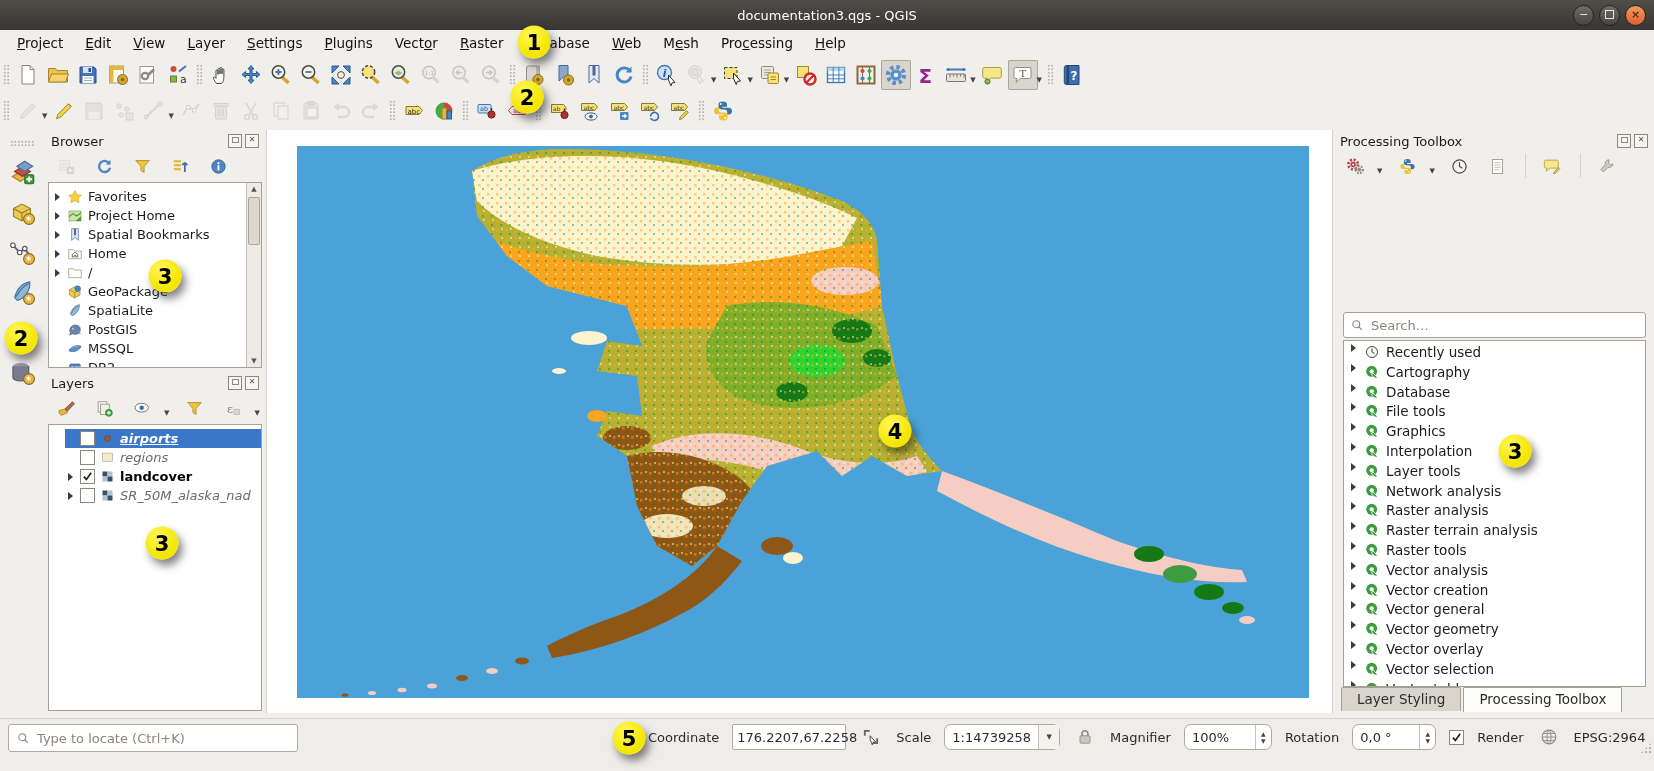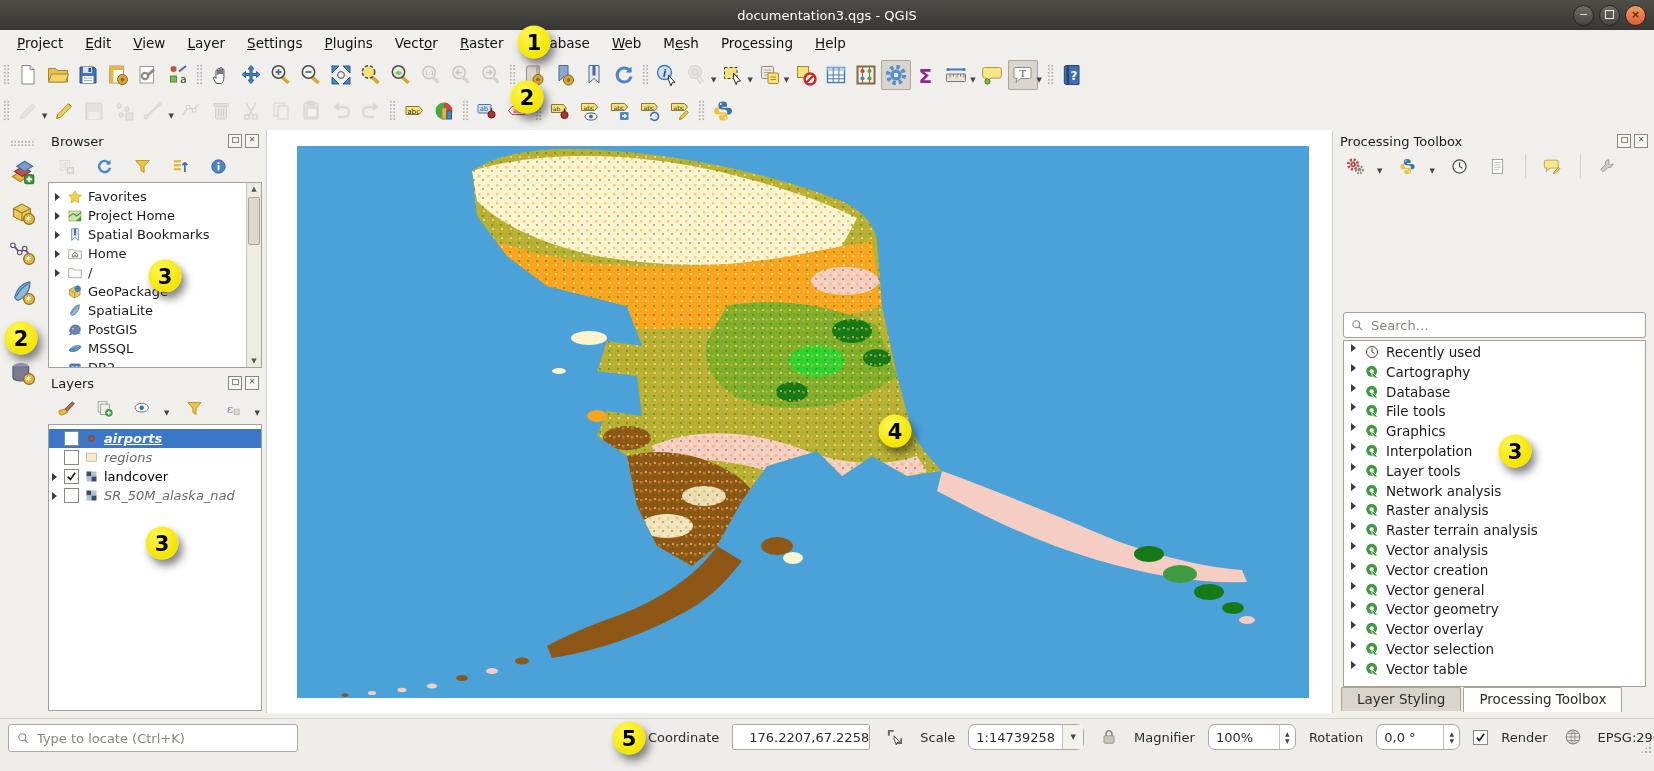--- a/index.html
+++ b/index.html
@@ -55,38 +55,38 @@
   .vscroll .dn{position:absolute;bottom:2px;left:0;right:0}
   .layers-panel{left:44px;top:372px;width:222px;height:341px}
   .layers-panel .tree{top:52px;bottom:2px}
   .layer-row{display:flex;align-items:center;height:19px;font-size:13px;padding-left:3px;gap:5px;white-space:nowrap}
   .layer-row.selected{background:var(--sel);color:#fff}
   .cb{width:13px;height:13px;background:#fff;border:1px solid #8c887f;flex:none;display:flex;align-items:center;justify-content:center}
   .cb svg{width:11px;height:11px}
   .sym{width:15px;height:15px;flex:none;display:flex;align-items:center;justify-content:center}
   .sym svg{width:15px;height:15px}
   .lab-italic{font-style:italic;color:#6a6a6a}
-  .lab-bold{font-weight:normal}
+  .lab-bold{font-weight:bold}
   .lab-sel{font-style:italic;font-weight:bold;text-decoration:underline;color:#fff}
   .central{position:absolute;left:266px;top:130px;width:1066px;height:583px;background:#fff;border-left:1px solid #d3d0c8;border-right:1px solid #d3d0c8}
   .canvas{position:absolute;left:30px;top:16px;width:1012px;height:552px;background:var(--ocean)}
   .canvas svg{display:block;width:1012px;height:552px}
   .processing-panel{left:1332px;top:130px;width:322px;height:583px;border-left:1px solid #d3d0c8}
   .searchbox{position:absolute;left:10px;right:9px;top:182px;height:24px;background:#fff;border:1px solid #a5a199;border-radius:3px;display:flex;align-items:center;gap:6px;padding:0 6px;color:#8a867e;font-size:13px}
   .proc-tree{position:absolute;left:10px;right:9px;top:210px;bottom:26px;background:#fff;border:1px solid #a5a199;overflow:hidden;padding-top:3px}
   .proc-item{display: flex;align-items:flex-start;height:19.8px;font-size:13.5px;color:#1c1c1c;padding-left:7px;gap:6px;white-space:nowrap}
   .tabs{position:absolute;left:8px;bottom:1px;display:flex;gap:2px}
   .tab{height:23px;line-height:23px;padding:0 15px;font-size:13.5px;color:#2c2c2c;background:#d9d5cd;border:1px solid #a5a199;border-bottom:none;border-radius:2px 2px 0 0}
   .tab.active{background:#fdfdfb;height:24px}
   .statusbar{position:absolute;left:0;right:0;top:718px;height:53px;background:#efedе9;background:#efede9;border-top:1px solid #d8d5cd;font-size:13px;color:#2c2c2c}
   .locate{position:absolute;left:8px;top:5px;width:274px;height:26px;background:#fff;border:1px solid #aeaaa2;border-radius:3px;display:flex;align-items:center;gap:6px;padding:0 7px;color:#8a867e}
   .locate .ic svg,.searchbox .ic svg{width:15px;height:15px}
   .sb-group{position:absolute;left:648px;top:5px;height:26px;display:flex;align-items:center;gap:13px}
   .sb-label{white-space:nowrap}
-  .sb-input{height:24px;border:1px solid #aeaaa2;border-radius:2px;background:#fff;display:flex;align-items:center;padding:0 16px;white-space:nowrap}
+  .sb-input{height:24px;border:1px solid #aeaaa2;border-radius:2px;background:#fff;display:flex;align-items:center;padding:0 4px;white-space:nowrap}
   .sb-combo{height:24px;border:1px solid #aeaaa2;border-radius:7px;background:#fff;display:flex;align-items:center}
   .sb-combo .val{padding:0 7px}
   .combo-btn{width:20px;align-self:stretch;border-left:1px solid #c6c2b9;background:#f4f2ed;display:flex;align-items:center;justify-content:center;font-size:7px;color:#444}
   .spin-btns{width:15px;align-self:stretch;border-left:1px solid #c6c2b9;display:flex;flex-direction:column;align-items:center;justify-content:center;font-size:6px;color:#444;line-height:7px}
   .sb-ic{width:24px;height:24px;display:flex;align-items:center;justify-content:center}
   .sb-ic svg{width:20px;height:20px}
   .grip{position:absolute;right:2px;bottom:18px;width:12px;height:12px;
      background-image:radial-gradient(#b7b3aa 1px,transparent 1.1px);background-size:4px 4px;
      clip-path:polygon(100% 0,100% 100%,0 100%)}
   .badge{position:absolute;width:33px;height:33px;border-radius:50%;transform:translate(-50%,-50%);
@@ -945,21 +945,21 @@
       <div class="tbtn">
         <span class="ic sm">
           <svg viewBox="0 0 24 24">
             <rect x="4.5" y="4" width="12" height="12.5" fill="#fdfcf8" stroke="#8f8b83"></rect>
             <path d="M7 7.5h7M7 10h7M7 12.5h5" stroke="#b5b1a7"></path>
             <rect x="12.5" y="14.5" width="9" height="3.6" rx=".6" fill="#cc3a3a" stroke="#8a1a1a"></rect>
           </svg>
         </span>
       </div>
     </div>
-  <div class="tree" id="layers-list" style="padding-top: 4px;">
+  <div class="tree" id="layers-list" style="padding-top: 4px; padding-left: 16px;">
       <div class="layer-row selected">
         <span class="noarrow"></span>
         <span class="cb"></span>
         <span class="sym">
           <svg viewBox="0 0 24 24">
             <circle cx="12" cy="12" r="4.6" fill="#9e5b30" stroke="#6e3d1e"></circle>
           </svg>
         </span>
         <span class="lab-sel">airports</span>
       </div>
@@ -1257,20 +1257,31 @@
       </div>
       <div class="proc-item">
         <span class="arrow"></span>
         <span class="ic xs">
           <svg viewBox="0 0 24 24">
             <circle cx="11.5" cy="11" r="8.2" fill="#3f9b3f"></circle>
             <circle cx="11.5" cy="11" r="3.2" fill="#fff"></circle>
             <path d="M13 13l8 8h-5l-4.5-4.5z" fill="#3f9b3f" stroke="#fff" stroke-width="1.2"></path>
           </svg>
         </span>
+        <span>Raster tools</span>
+      </div>
+      <div class="proc-item">
+        <span class="arrow"></span>
+        <span class="ic xs">
+          <svg viewBox="0 0 24 24">
+            <circle cx="11.5" cy="11" r="8.2" fill="#3f9b3f"></circle>
+            <circle cx="11.5" cy="11" r="3.2" fill="#fff"></circle>
+            <path d="M13 13l8 8h-5l-4.5-4.5z" fill="#3f9b3f" stroke="#fff" stroke-width="1.2"></path>
+          </svg>
+        </span>
         <span>Vector analysis</span>
       </div>
       <div class="proc-item">
         <span class="arrow"></span>
         <span class="ic xs">
           <svg viewBox="0 0 24 24">
             <circle cx="11.5" cy="11" r="8.2" fill="#3f9b3f"></circle>
             <circle cx="11.5" cy="11" r="3.2" fill="#fff"></circle>
             <path d="M13 13l8 8h-5l-4.5-4.5z" fill="#3f9b3f" stroke="#fff" stroke-width="1.2"></path>
           </svg>

